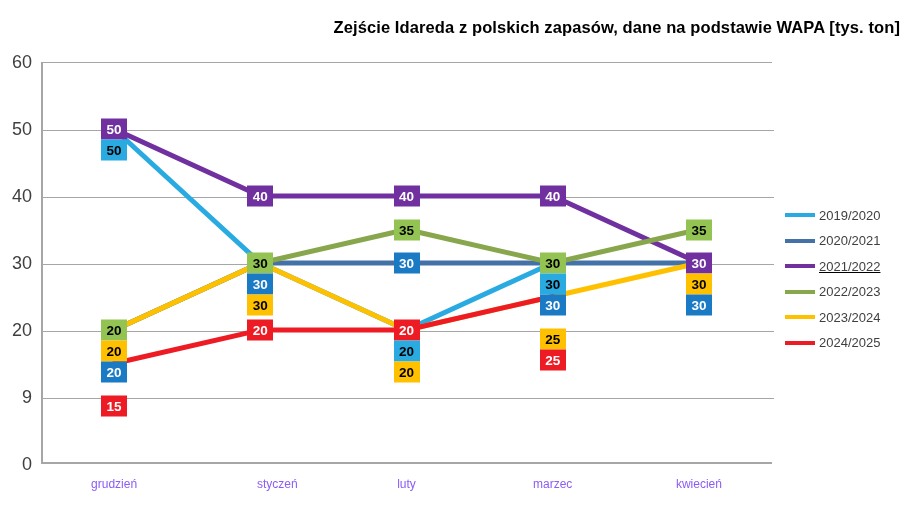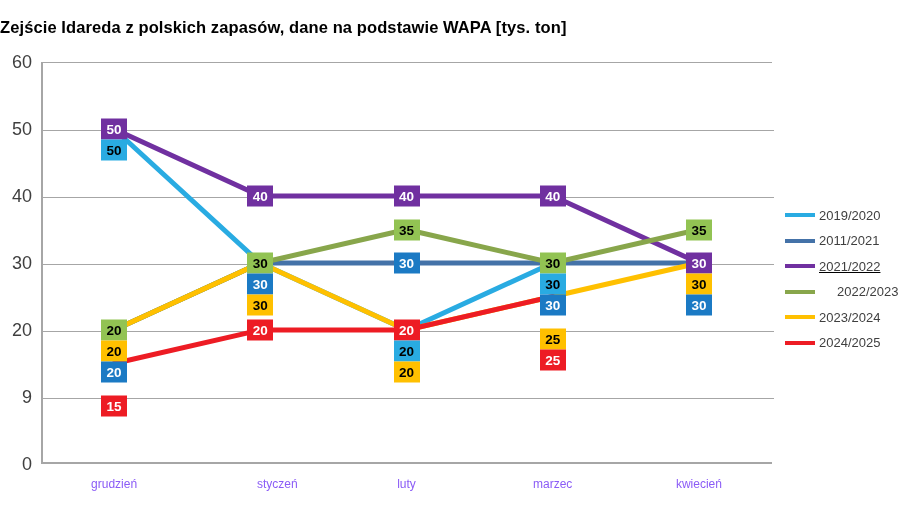--- a/index.html
+++ b/index.html
@@ -15,22 +15,22 @@
   }
   #chart-root {
     position: relative;
     width: 900px;
     height: 513px;
   }
   #chart-title {
     position: absolute;
     left: 0;
     top: 18px;
-    width: 740px;
-    text-align: left;
+    width: 900px;
+    text-align: right;
     font-size: 16.5px;
     font-weight: bold;
     color: #000000;
     letter-spacing: 0.1px;
   }
   #plot-area {
     position: absolute;
     left: 41px;
     top: 62px;
     width: 731px;
@@ -191,27 +191,27 @@
       <div class="dlabel" style="left: 698.9px; top: 305px; background: rgb(27, 122, 196); color: rgb(255, 255, 255);">30</div>
     </div>
 
   <div id="legend">
       <div class="legend-row" style="top: 0px;">
         <span class="legend-swatch" style="background: rgb(41, 171, 226);"></span>
         <span class="legend-text">2019/2020</span>
       </div>
       <div class="legend-row" style="top: 25.5px;">
         <span class="legend-swatch" style="background: rgb(68, 114, 168);"></span>
-        <span class="legend-text">2011/2021</span>
+        <span class="legend-text">2020/2021</span>
       </div>
       <div class="legend-row" style="top: 51px; text-decoration: underline;">
         <span class="legend-swatch" style="background: rgb(112, 48, 160);"></span>
         <span class="legend-text">2021/2022</span>
       </div>
-      <div class="legend-row" style="top: 76.5px; gap: 18px;">
+      <div class="legend-row" style="top: 76.5px;">
         <span class="legend-swatch" style="background: rgb(136, 166, 75);"></span>
         <span class="legend-text">2022/2023</span>
       </div>
       <div class="legend-row" style="top: 102px;">
         <span class="legend-swatch" style="background: rgb(255, 192, 0);"></span>
         <span class="legend-text">2023/2024</span>
       </div>
       <div class="legend-row" style="top: 127.5px; justify-content: flex-end;">
         <span class="legend-swatch" style="background: rgb(237, 28, 36);"></span>
         <span class="legend-text">2024/2025</span>

